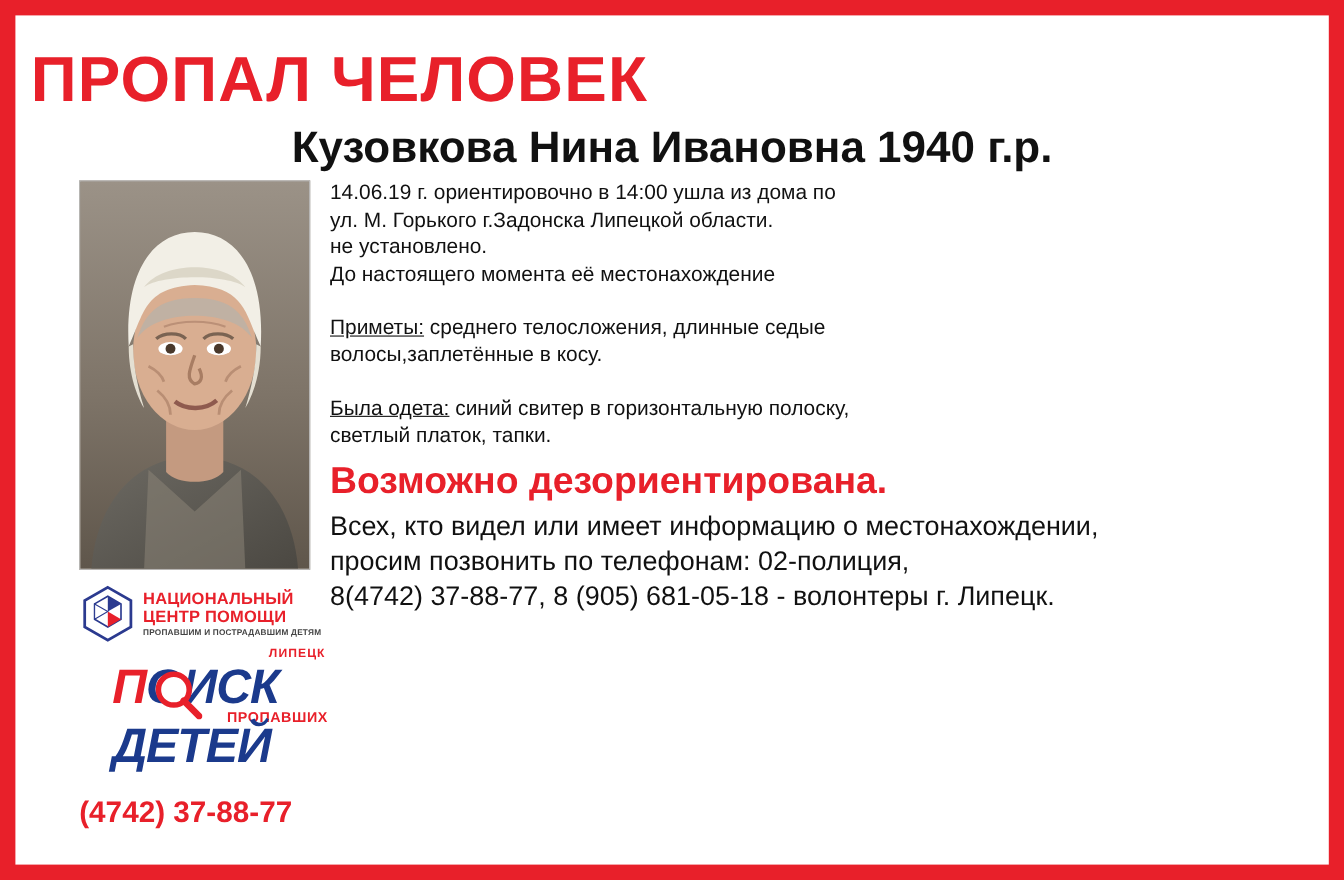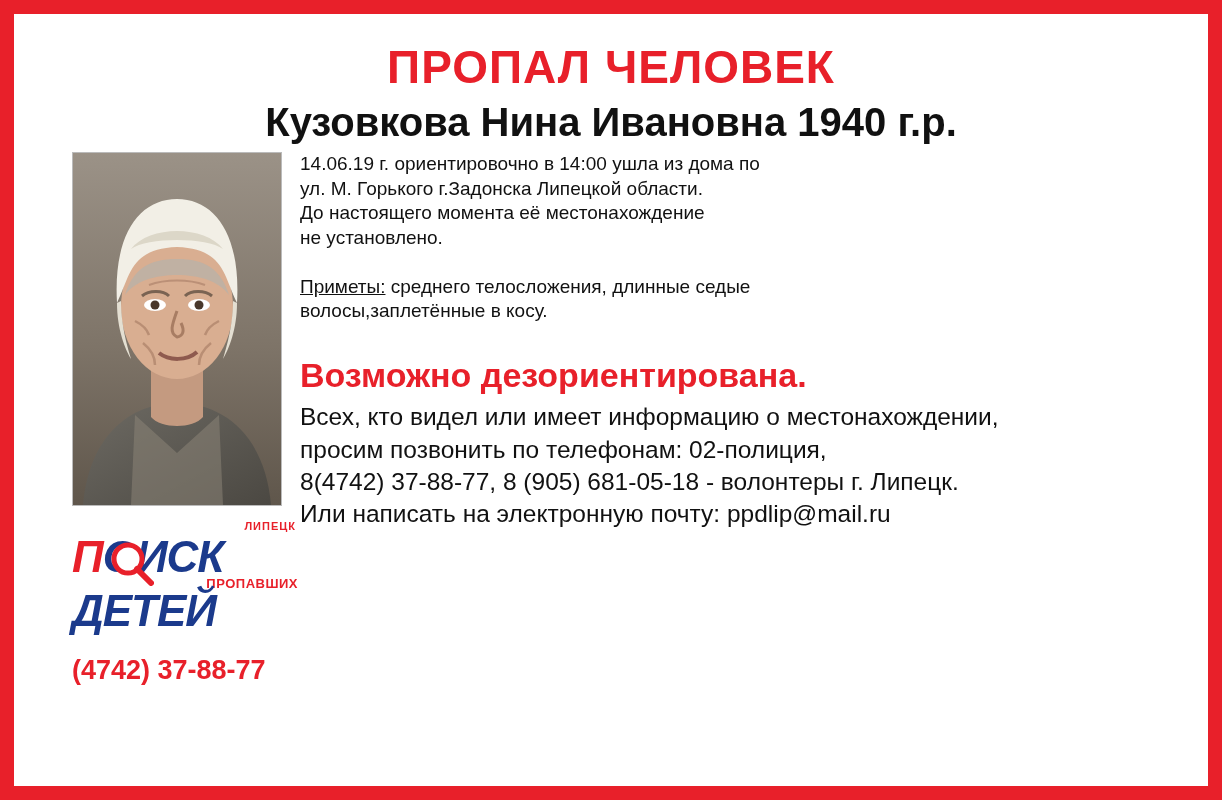--- a/index.html
+++ b/index.html
@@ -24,24 +24,23 @@
   }
   .inner {
     position: absolute;
     left: 14px;
     top: 14px;
     right: 14px;
     bottom: 14px;
     background: #ffffff;
   }
   .headline {
-    text-align: center;
-    color: #e8202a;
-    font-weight: bold;
-    font-size: 46px;
+    color: #e8202a;
+    font-weight: bold;
+    font-size: 58px;
     letter-spacing: 1px;
     line-height: 1.0;
     padding-top: 16px;
     white-space: nowrap;
   }
   .subject-name {
     text-align: center;
     color: #111111;
     font-weight: bold;
     font-size: 40px;
@@ -99,20 +98,21 @@
     color: #444444;
     font-weight: bold;
     font-size: 7.5px;
     letter-spacing: 0.2px;
     margin-top: 2px;
   }
   .logo-mid {
     position: relative;
     margin-top: 4px;
     height: 116px;
+    margin-left: 30px;
   }
   .lipetsk-tag {
     position: absolute;
     right: 8px;
     top: 0px;
     color: #e8202a;
     font-size: 11px;
     font-weight: bold;
     letter-spacing: 1px;
   }
@@ -249,20 +249,34 @@
             <path d="M62 168 C 70 172, 74 176, 76 182" stroke="#b98e74" stroke-width="2.5" fill="none"></path>
             <path d="M146 168 C 138 172, 134 176, 132 182" stroke="#b98e74" stroke-width="2.5" fill="none"></path>
             <path d="M70 190 C 80 198, 82 206, 82 212" stroke="#b98e74" stroke-width="2.5" fill="none"></path>
             <path d="M138 190 C 128 198, 126 206, 126 212" stroke="#b98e74" stroke-width="2.5" fill="none"></path>
             <path d="M76 132 C 92 126, 116 126, 132 132" stroke="#bb9077" stroke-width="2" fill="none"></path>
           </svg>
         </div>
 
         <div class="logos">
 
+          <div class="logo-top">
+            <svg class="logo-hex" viewBox="0 0 52 52">
+              <polygon points="26,2 47,14 47,38 26,50 5,38 5,14" fill="none" stroke="#2b3a8f" stroke-width="2.5"></polygon>
+              <polygon points="26,10 38,17 38,31 26,38 14,31 14,17" fill="none" stroke="#2b3a8f" stroke-width="1.5"></polygon>
+              <polygon points="26,10 38,17 26,24" fill="#2b3a8f"></polygon>
+              <polygon points="26,24 38,31 26,38" fill="#e8202a"></polygon>
+              <polygon points="14,17 26,24 14,31" fill="#ffffff" stroke="#2b3a8f" stroke-width="1"></polygon>
+            </svg>
+            <div class="ncp-text">
+              <div class="ncp-line1">НАЦИОНАЛЬНЫЙ</div>
+              <div class="ncp-line2">ЦЕНТР ПОМОЩИ</div>
+              <div class="ncp-line3">ПРОПАВШИМ И ПОСТРАДАВШИМ ДЕТЯМ</div>
+            </div>
+          </div>
 
           <div class="logo-mid">
             <div class="lipetsk-tag">ЛИПЕЦК</div>
             <div class="poisk-word"><span class="red-p">П</span><span>ОИСК</span></div>
             <svg class="magnifier" viewBox="0 0 46 46">
               <circle cx="20" cy="19" r="14" fill="#ffffff" stroke="#e8202a" stroke-width="5"></circle>
               <line x1="29" y1="29" x2="43" y2="43" stroke="#e8202a" stroke-width="6" stroke-linecap="round"></line>
             </svg>
             <div class="propavshih-word">ПРОПАВШИХ</div>
             <div class="deti-word">ДЕТЕЙ</div>
@@ -270,39 +284,42 @@
 
           <div class="logo-phone">(4742) 37-88-77</div>
         </div>
       </div>
 
       <div class="right-col">
 
         <div class="para">
           <div>14.06.19 г. ориентировочно в 14:00 ушла из дома по</div>
           <div>ул. М. Горького г.Задонска Липецкой области.</div>
+          <div>не установлено.</div>
           <div>До настоящего момента её местонахождение</div>
-          <div>не установлено.</div>
         </div>
 
         <div class="gap-md"></div>
 
         <div class="para">
           <div><span class="lbl">Приметы:</span><span> среднего телосложения, длинные седые</span></div>
           <div>волосы,заплетённые в косу.</div>
         </div>
 
         <div class="gap-md"></div>
 
+        <div class="para">
+          <div><span class="lbl">Была одета:</span><span> синий свитер в горизонтальную полоску,</span></div>
+          <div>светлый платок, тапки.</div>
+        </div>
 
         <div class="warning">Возможно дезориентирована.</div>
 
         <div class="contact">
           <div>Всех, кто видел или имеет информацию о местонахождении,</div>
           <div>просим позвонить по телефонам: 02-полиция,</div>
           <div>8(4742) 37-88-77, 8 (905) 681-05-18 - волонтеры г. Липецк.</div>
-          <div>Или написать на электронную почту: ppdlip@mail.ru</div>
         </div>
 
       </div>
     </div>
   </div>
 </div>
 
 </body></html>

